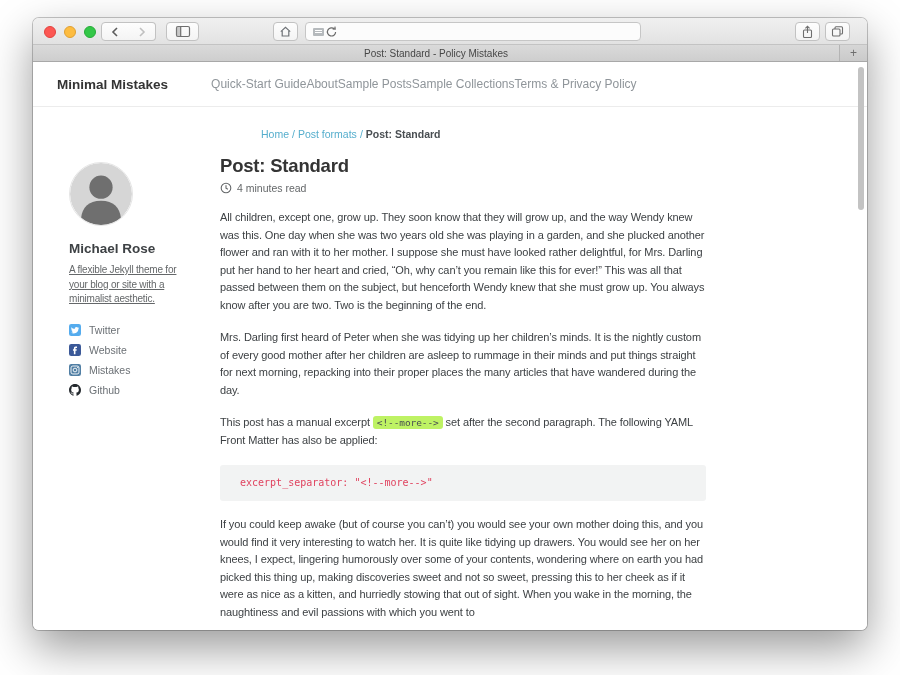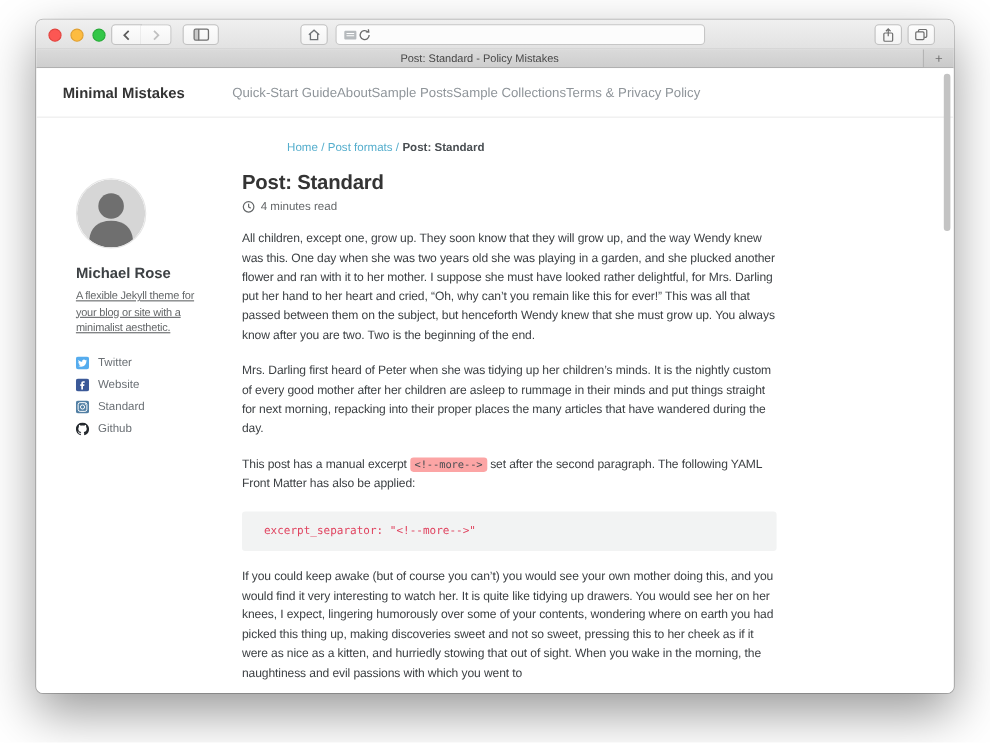--- a/index.html
+++ b/index.html
@@ -82,21 +82,21 @@
   .author-link { display:flex; align-items:center; gap:8px; height:20px; }
   .author-link-label { font-size:10.5px; color:#6b7075; }
 
   
   .main { position:absolute; left:187px; top:93px; width:486px; }
   .post-title { font-size:18.5px; font-weight:bold; color:#343434; letter-spacing:-.2px; }
   .post-meta { margin-top:5px; display:flex; align-items:center; gap:5px; font-size:10.5px; color:#646769; }
   .main p { margin-top:15px; font-size:11px; letter-spacing:-.1px; line-height:17.5px; color:#3d4144; }
   .inline-code {
     font-family:"DejaVu Sans Mono","Liberation Mono",monospace; font-size:9.5px;
-    background:#fca5a5; border-radius:3px; padding:1px 4px; color:#494e52; white-space:nowrap;margin-top:20px;
+    background:#bef264; border-radius:3px; padding:1px 4px; color:#494e52; white-space:nowrap;margin-top:20px;
   }
   .code-block {
     margin-top:16px; background:#f2f3f3; border-radius:3px; padding:12px 20px;
     font-family:"DejaVu Sans Mono","Liberation Mono",monospace; font-size:10px; line-height:12px;
     white-space:nowrap;
   }
   .code-key, .code-val { color:#e0435f; }
   .code-colon { color:#e0435f; margin-right:6px; }
 
   
@@ -243,21 +243,21 @@
           </a>
           <a class="author-link">
             <span>
               <svg width="12" height="12" viewBox="0 0 16 16">
                 <rect x="0" y="0" width="16" height="16" rx="3" fill="#517fa4"></rect>
                 <rect x="2.7" y="2.7" width="10.6" height="10.6" rx="2.4" fill="none" stroke="#fff" stroke-width="1.2"></rect>
                 <circle cx="8" cy="8" r="2.5" fill="none" stroke="#fff" stroke-width="1.2"></circle>
                 <circle cx="11.6" cy="4.4" r="0.9" fill="#fff"></circle>
               </svg>
             </span>
-            <span class="author-link-label">Standard</span>
+            <span class="author-link-label">Mistakes</span>
           </a>
           <a class="author-link">
             <span>
               <svg width="12" height="12" viewBox="0 0 16 16">
                 <path d="M8 0C3.58 0 0 3.58 0 8c0 3.54 2.29 6.53 5.47 7.59.4.07.55-.17.55-.38 0-.19-.01-.82-.01-1.49-2.01.37-2.53-.49-2.69-.94-.09-.23-.48-.94-.82-1.13-.28-.15-.68-.52-.01-.53.63-.01 1.08.58 1.23.82.72 1.21 1.87.87 2.33.66.07-.52.28-.87.51-1.07-1.78-.2-3.64-.89-3.64-3.95 0-.87.31-1.59.82-2.15-.08-.2-.36-1.02.08-2.12 0 0 .67-.21 2.2.82.64-.18 1.32-.27 2-.27s1.36.09 2 .27c1.53-1.04 2.2-.82 2.2-.82.44 1.1.16 1.92.08 2.12.51.56.82 1.27.82 2.15 0 3.07-1.87 3.75-3.65 3.95.29.25.54.73.54 1.48 0 1.07-.01 1.93-.01 2.2 0 .21.15.46.55.38A8.01 8.01 0 0 0 16 8c0-4.42-3.58-8-8-8z" fill="#24292e"></path>
               </svg>
             </span>
             <span class="author-link-label">Github</span>
           </a>
         </div>

